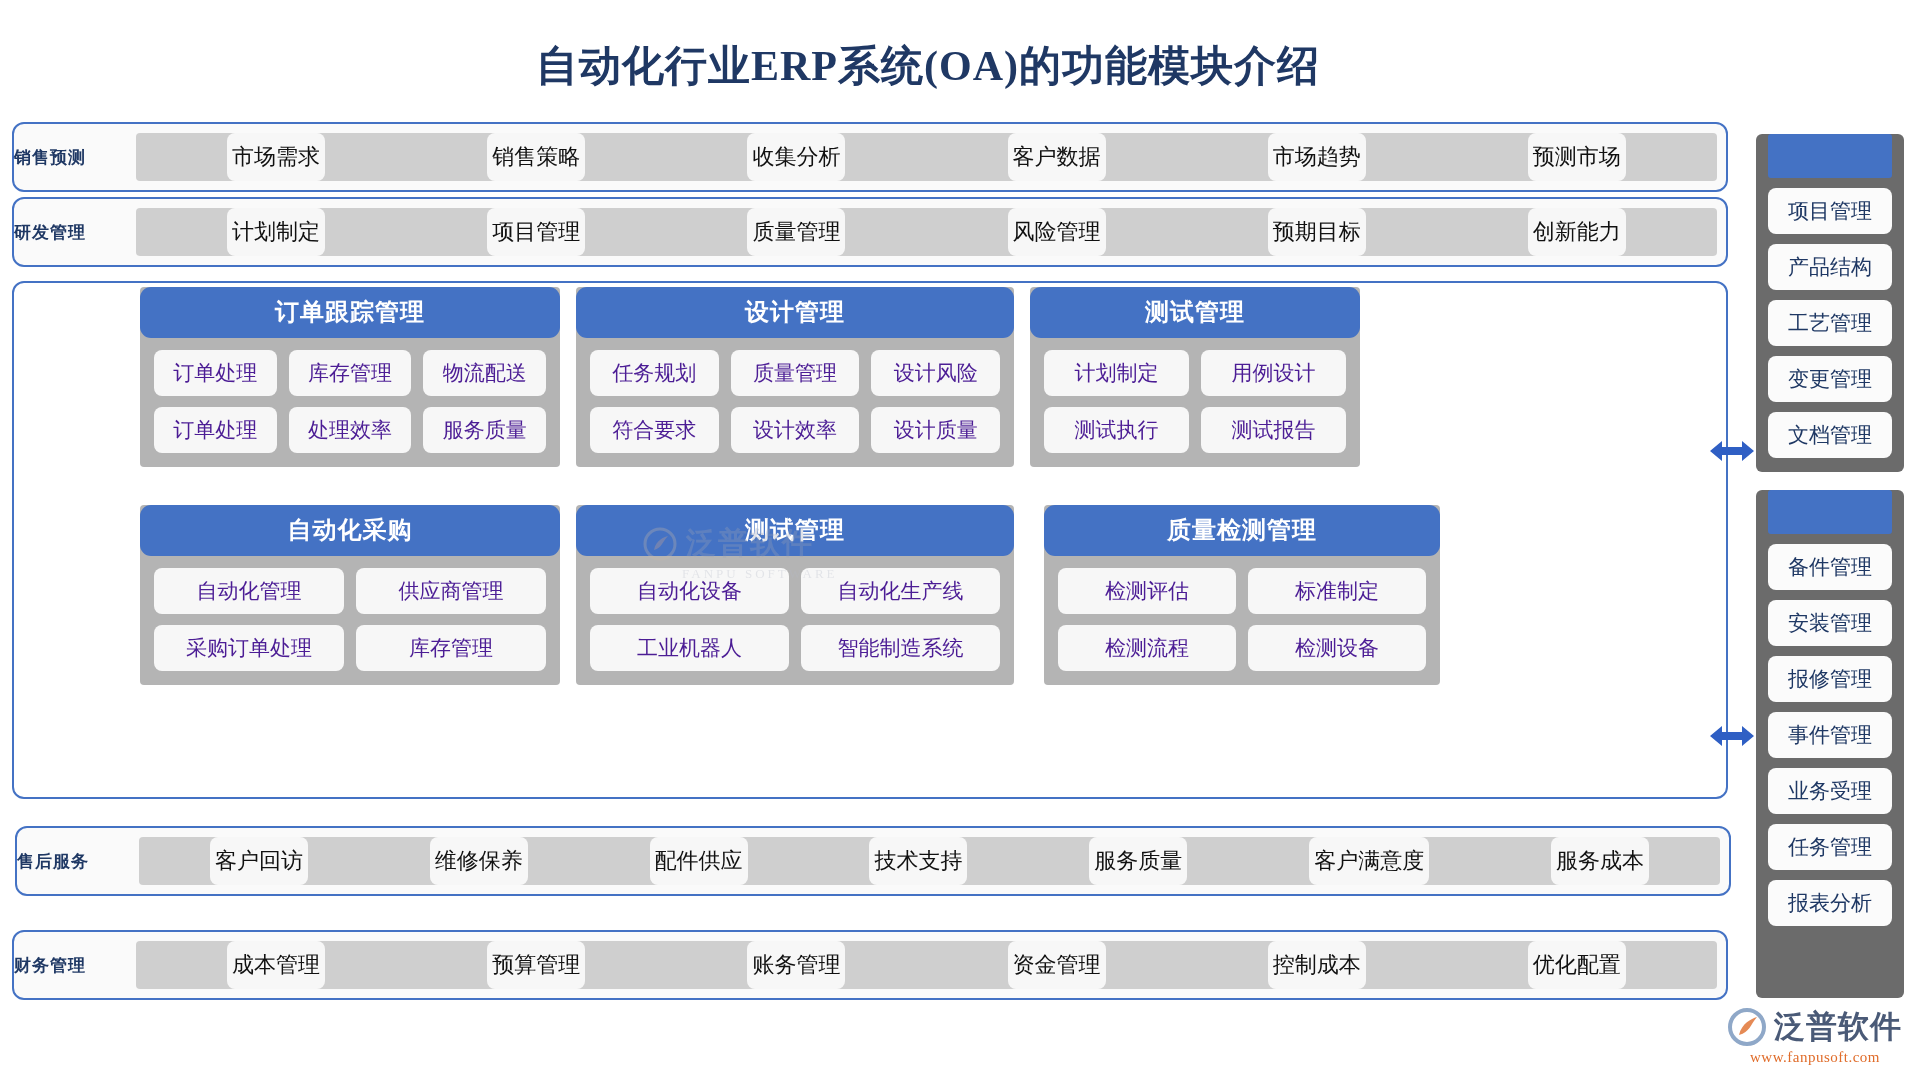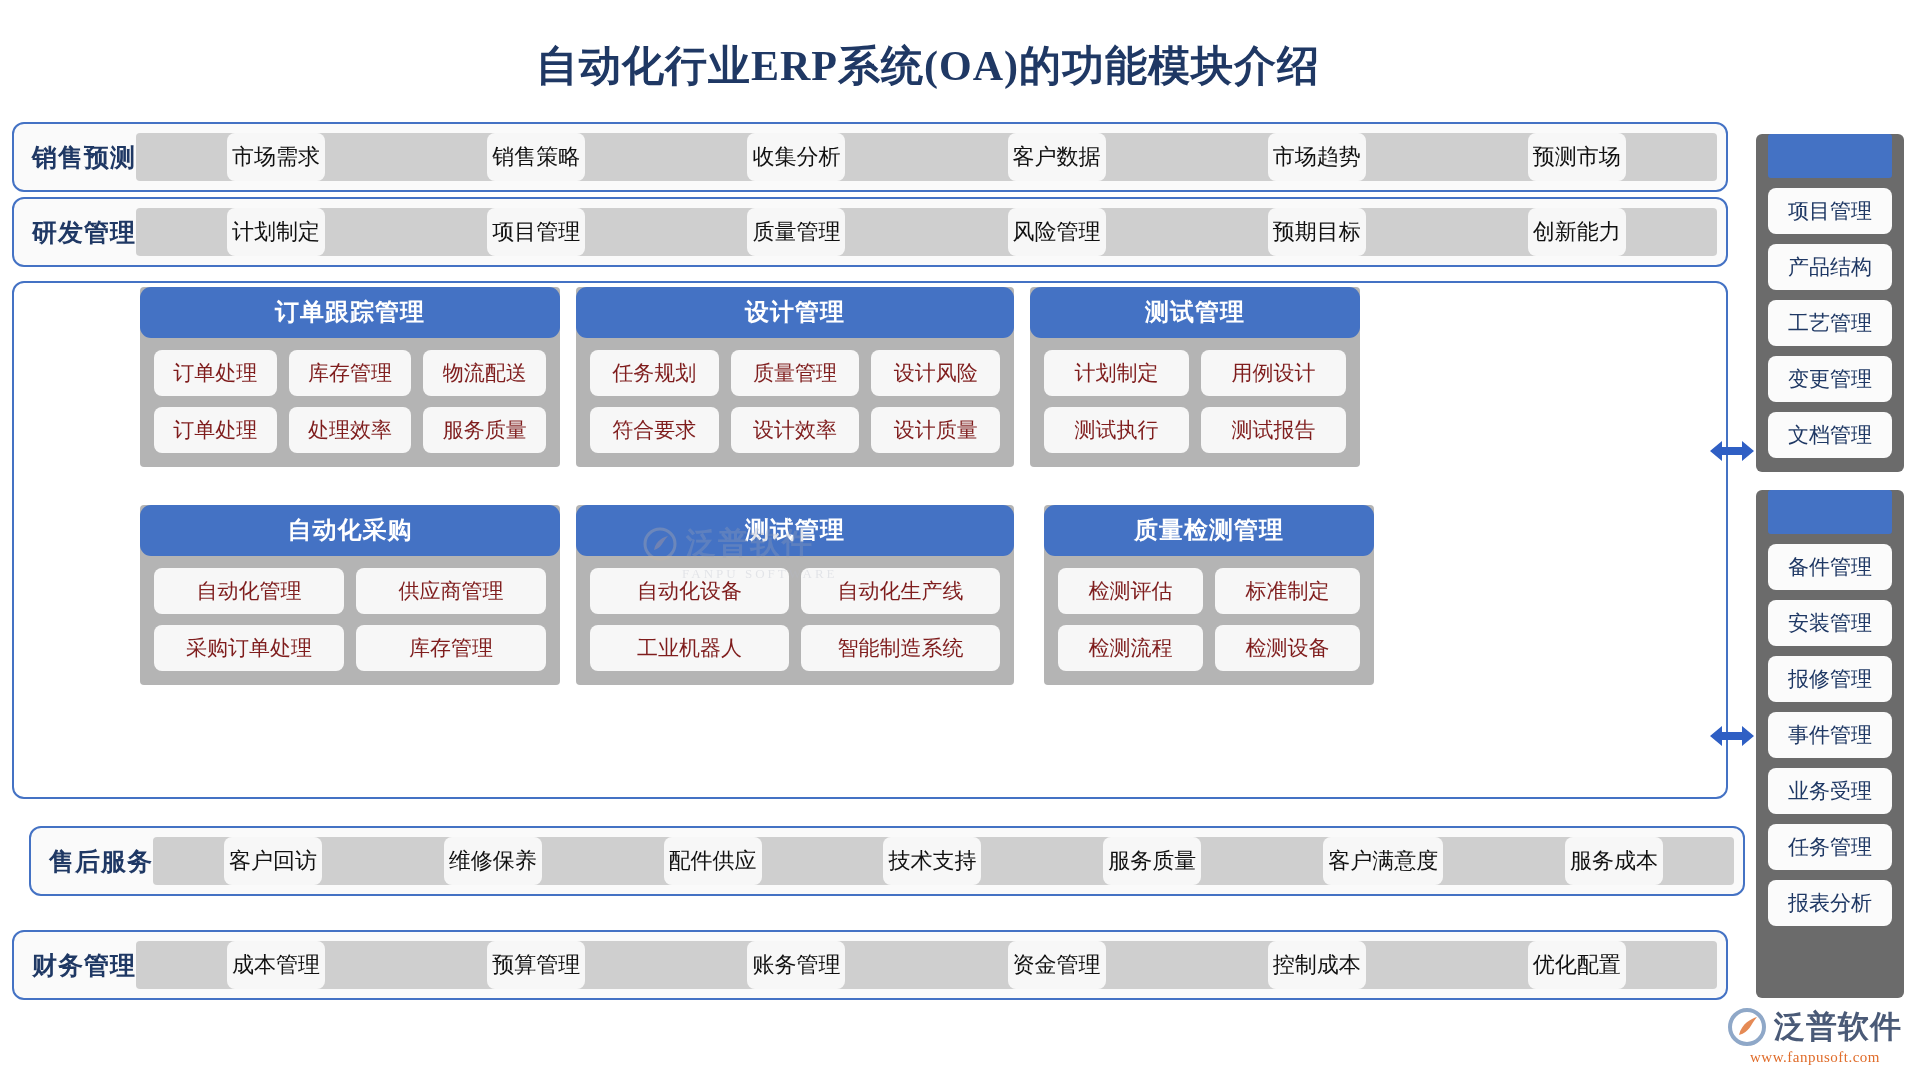--- a/index.html
+++ b/index.html
@@ -25,22 +25,22 @@
     position:absolute;
     border:2.5px solid #4472c4;
     border-radius:12px;
     background:#fafafa;
     box-sizing:border-box;
     display:flex;align-items:center;
   }
   .band-label{
     flex:0 0 auto;
     width:122px;
-    text-align:right;
-    font-size:25px;font-weight:700;color:#1f3864;
+    text-align:left;
+    font-size:17px;font-weight:700;color:#1f3864;
     letter-spacing:1px;
   }
   .band-strip{
     flex:1 1 auto;
     align-self:stretch;
     margin:9px 9px 9px 0;
     background:#cfcfcf;
     border-radius:4px;
     display:flex;align-items:center;
     justify-content:space-around;
@@ -88,21 +88,21 @@
     display:flex;flex-direction:column;gap:11px;
   }
   .card-line{
     display:flex;gap:12px;justify-content:space-between;
   }
   .card-chip{
     flex:1 1 0;
     background:#f7f7f7;
     border-radius:8px;
     padding:9px 11px;
-    font-size:21px;color:#7f1d1d;
+    font-size:21px;color:#4c1d95;
     text-align:center;white-space:nowrap;
   }
 
   
   .side{
     position:absolute;
     background:#6b6b6b;
     border-radius:6px;
     box-sizing:border-box;
     padding:0 12px 12px 12px;
@@ -248,21 +248,21 @@
         <div class="card-chip">自动化设备</div>
         <div class="card-chip">自动化生产线</div>
       </div>
       <div class="card-line">
         <div class="card-chip">工业机器人</div>
         <div class="card-chip">智能制造系统</div>
       </div>
     </div>
   </div>
 
-  <div class="card" style="position:absolute;left:1030px;top:222px;width:330px;">
+  <div class="card" style="position:absolute;left:1030px;top:222px;width:396px;">
     <div class="card-header">质量检测管理</div>
     <div class="card-body">
       <div class="card-line">
         <div class="card-chip">检测评估</div>
         <div class="card-chip">标准制定</div>
       </div>
       <div class="card-line">
         <div class="card-chip">检测流程</div>
         <div class="card-chip">检测设备</div>
       </div>
@@ -274,21 +274,21 @@
       <svg width="36" height="36" viewBox="0 0 36 36">
         <path d="M18 3 A15 15 0 1 0 18 33 A15 15 0 1 0 18 3 Z" fill="none" stroke="#c9b9a8" stroke-width="3"></path>
         <path d="M12 24 C14 14 22 11 26 10 C20 16 20 22 12 24 Z" fill="#d9a98a"></path>
       </svg>
       <span class="wm-text">泛普软件</span>
     </div>
     <div class="wm-sub">FANPU SOFTWARE</div>
   </div>
 </div>
 
-<div class="band" id="band2" style="left:29px;top:826px;width:1716px;height:70px;">
+<div class="band" id="band2" style="left:15px;top:826px;width:1716px;height:70px;">
   <div class="band-label">售后服务</div>
   <div class="band-strip">
     <div class="chip">客户回访</div>
     <div class="chip">维修保养</div>
     <div class="chip">配件供应</div>
     <div class="chip">技术支持</div>
     <div class="chip">服务质量</div>
     <div class="chip">客户满意度</div>
     <div class="chip">服务成本</div>
   </div>

